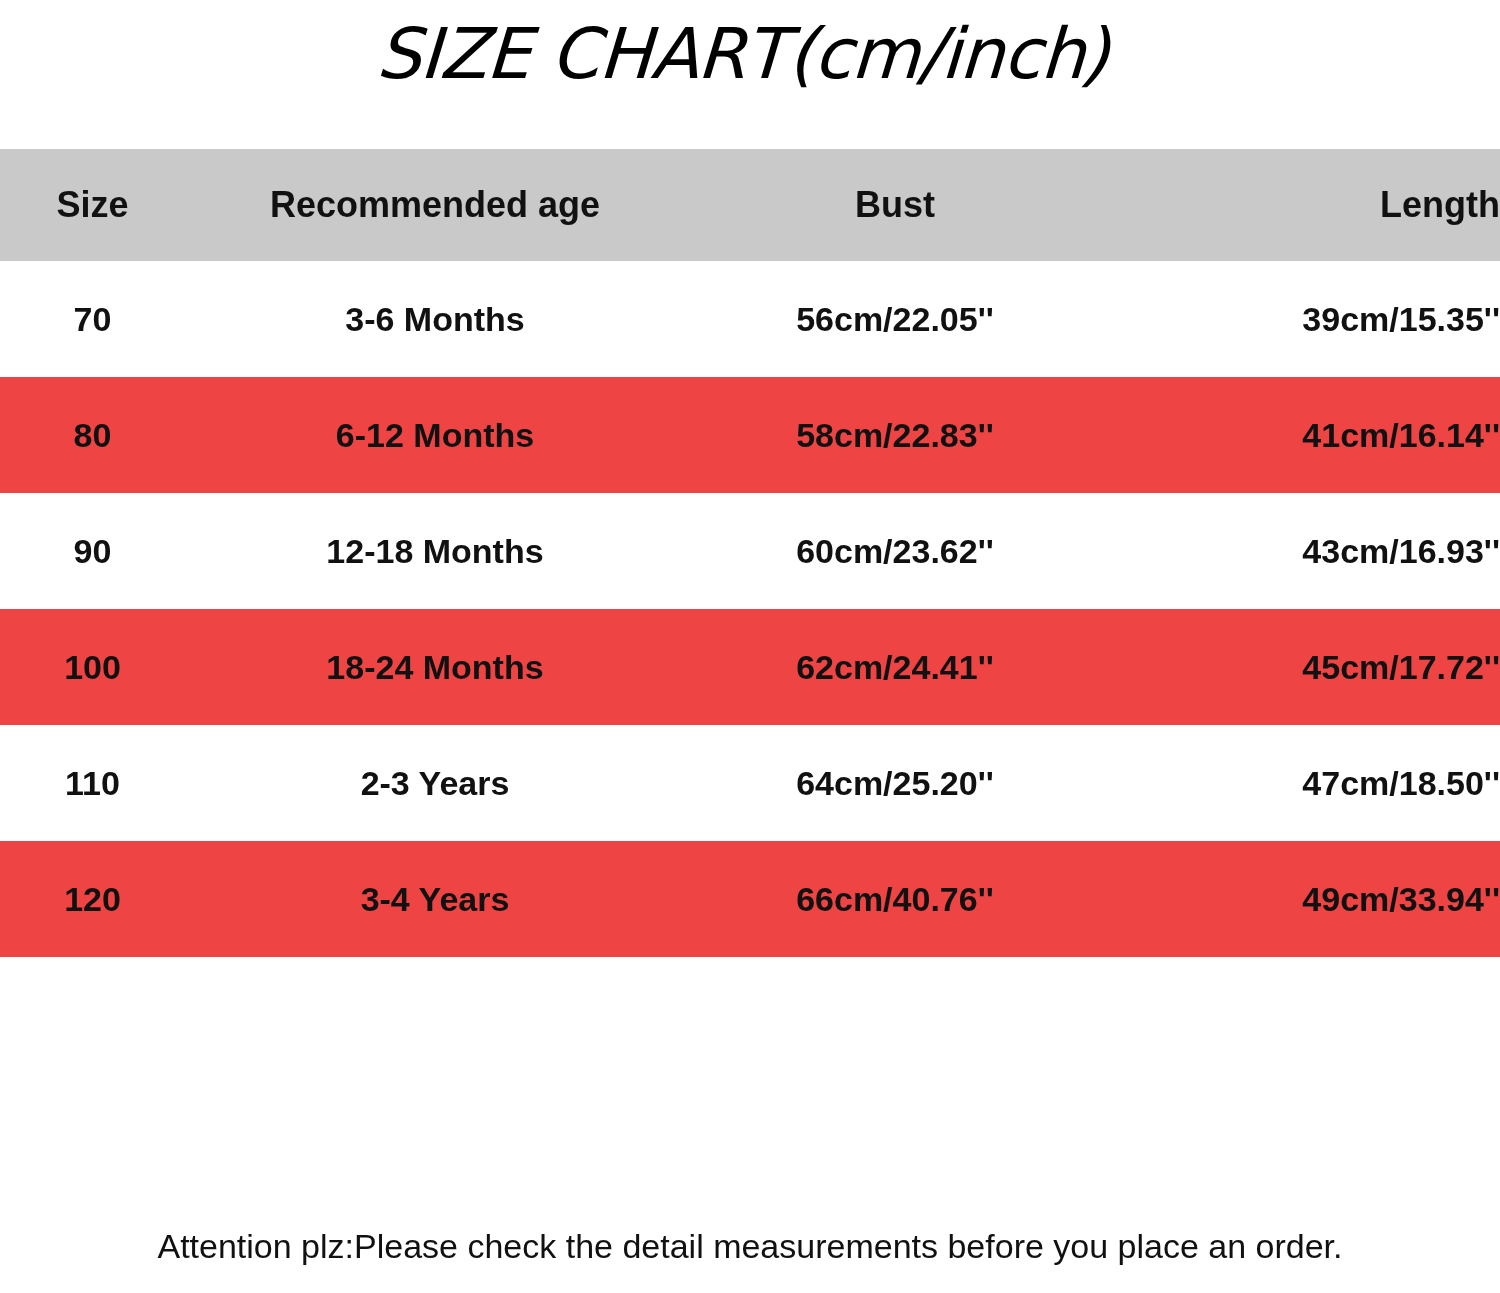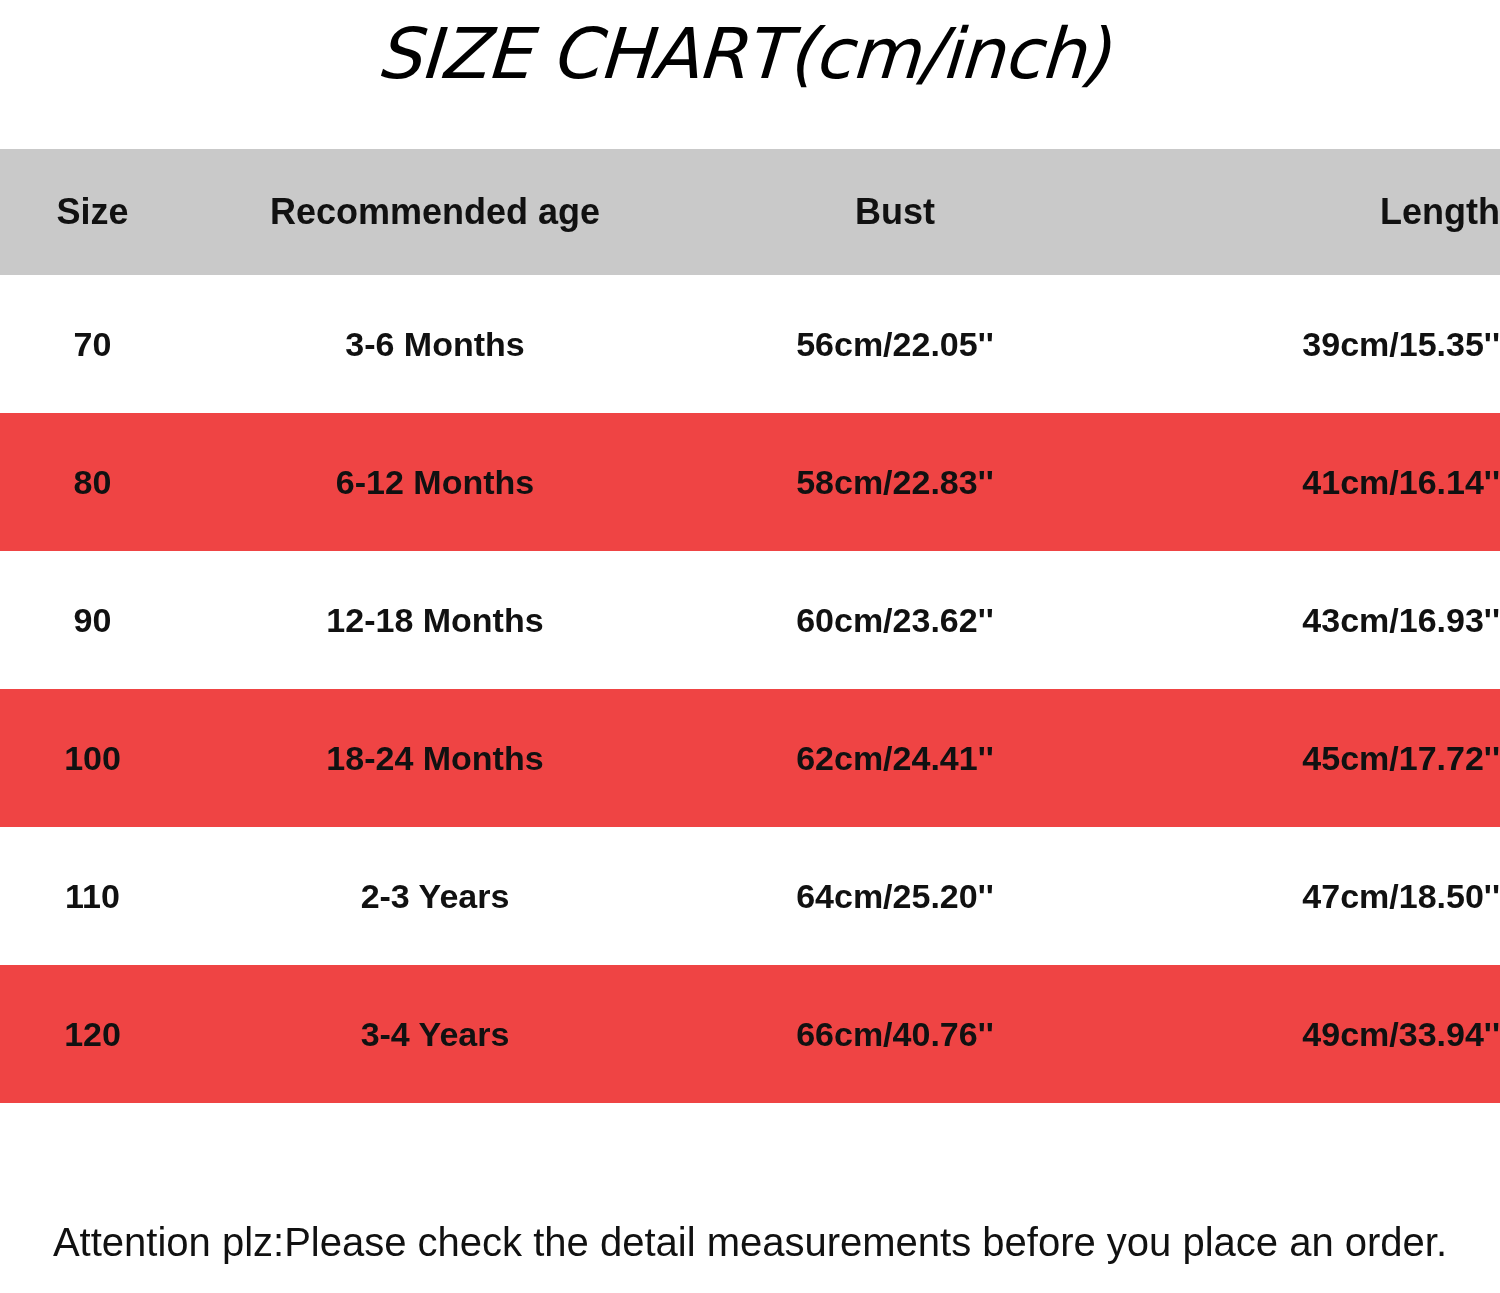--- a/index.html
+++ b/index.html
@@ -42,25 +42,25 @@
     border-collapse: collapse;
     table-layout: fixed;
   }
 
   .table td, .table th {
     padding: 0;
     margin: 0;
   }
 
   .row {
-    height: 138px;
+    height: 116px;
   }
 
   .row.header {
-    height: 126px;
+    height: 112px;
     background: #c9c9c9;
   }
 
   .row.shaded {
     background: #ef4444;
   }
 
   .row.plain {
     background: #ffffff;
   }
@@ -83,21 +83,21 @@
   .col-age  { width: 500px; }
   .col-bust { width: 420px; }
   .col-len  { width: 395px; text-align: right; }
 
   .note {
     position: absolute;
     left: 0;
     right: 0;
     bottom: 22px;
     text-align: center;
-    font-size: 40px;
+    font-size: 34px;
     font-family: "Liberation Sans", sans-serif;
     color: #111111;
     line-height: 1.45;
     margin-top: 12px;
   }
   .note div { white-space: nowrap; }
 </style>
 </head>
 <body>
 

